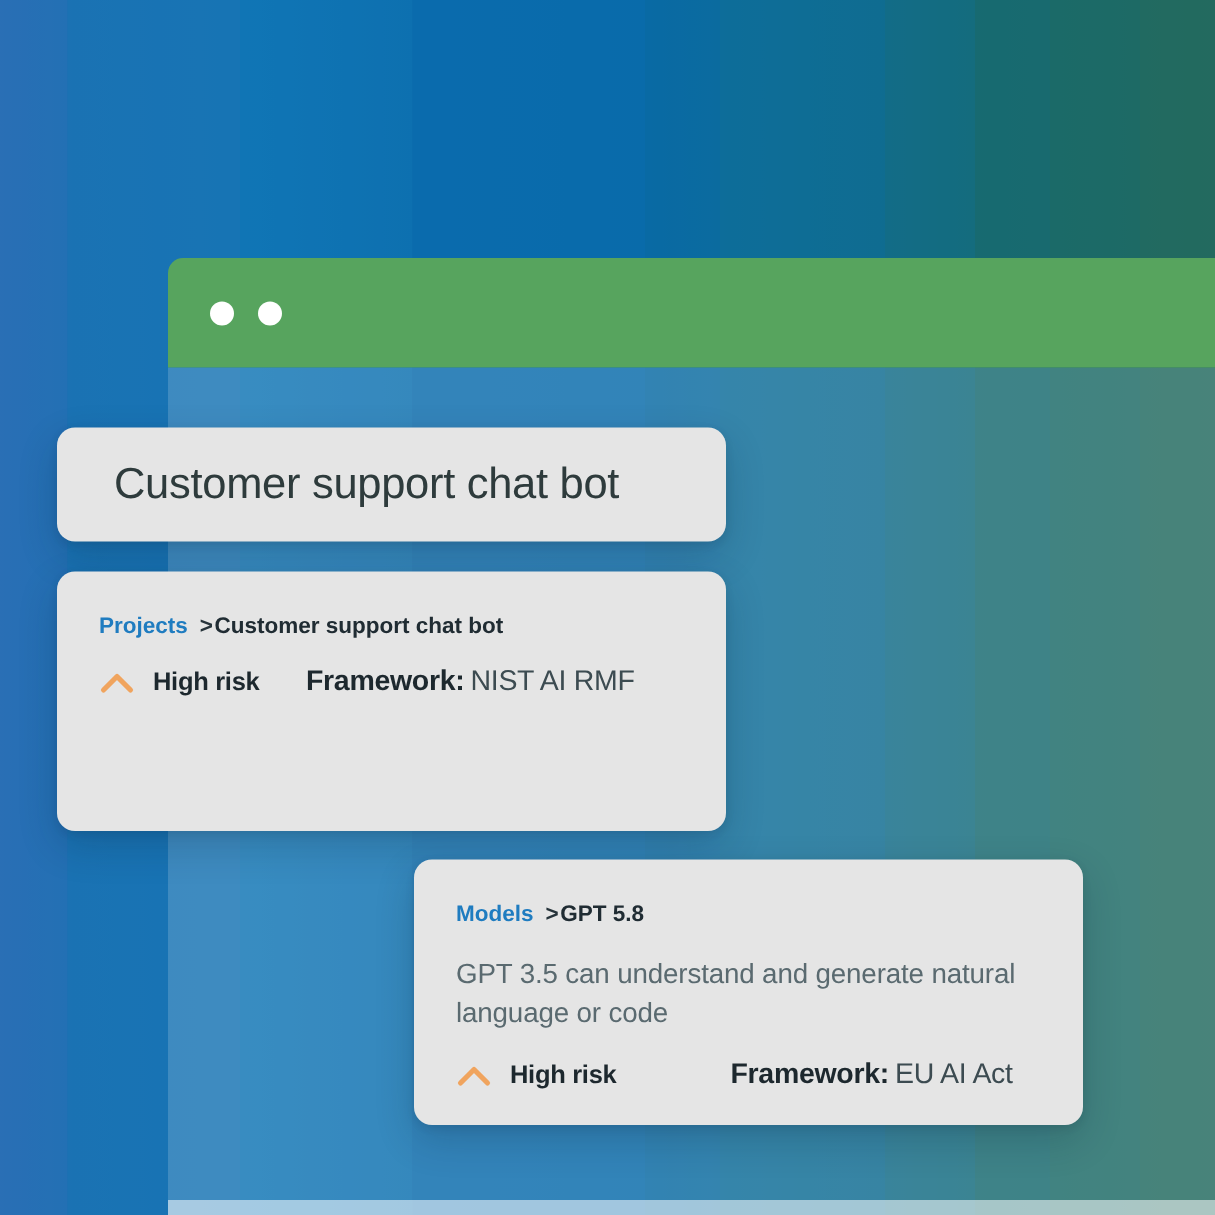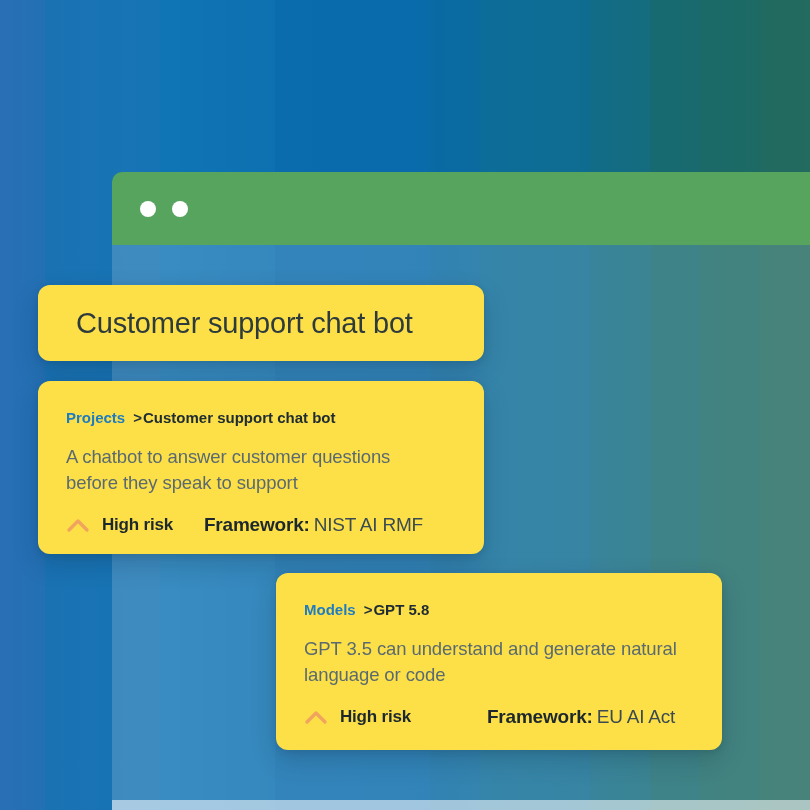--- a/index.html
+++ b/index.html
@@ -80,21 +80,21 @@
     left: 112px;
     right: 0;
     bottom: 0;
     height: 10px;
     background: rgba(255,255,255,0.62);
   }
 
   
   .card {
     position: absolute;
-    background: #fde047;
+    background: #e5e5e5;
     border-radius: 12px;
     box-shadow: 0 10px 26px rgba(8,30,50,0.20), 0 2px 6px rgba(8,30,50,0.10);
   }
 
   
   #title-card {
     left: 38px;
     top: 285px;
     width: 446px;
     height: 76px;
@@ -207,21 +207,20 @@
   </div>
 
   <div class="card" id="title-card">
     <span class="title-text">Customer support chat bot</span>
   </div>
 
   <div class="card detail-card" id="project-card">
     <div class="breadcrumb">
       <span class="crumb-link">Projects</span><span class="crumb-sep">&gt;</span><span class="crumb-current">Customer support chat bot</span>
     </div>
-    <div class="description">A chatbot to answer customer questions before they speak to support</div>
     <div class="meta-row">
       <span class="risk-icon">
         <svg viewBox="0 0 24 16" width="24" height="16" aria-hidden="true">
           <path d="M3 13 L12 4 L21 13" fill="none" stroke="#f0a45e" stroke-width="3.4" stroke-linecap="round" stroke-linejoin="round"></path>
         </svg>
       </span>
       <span class="risk-label">High risk</span>
       <span class="framework-block">
         <span class="framework-label">Framework:</span><span class="framework-value">NIST AI RMF</span>
       </span>

